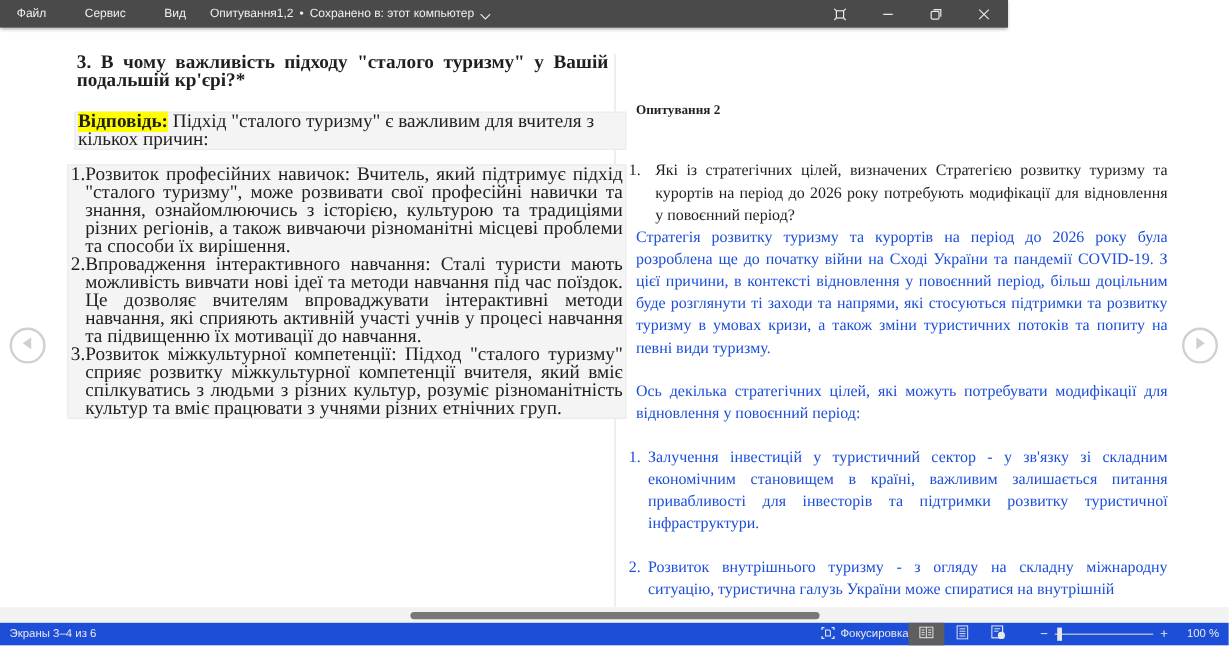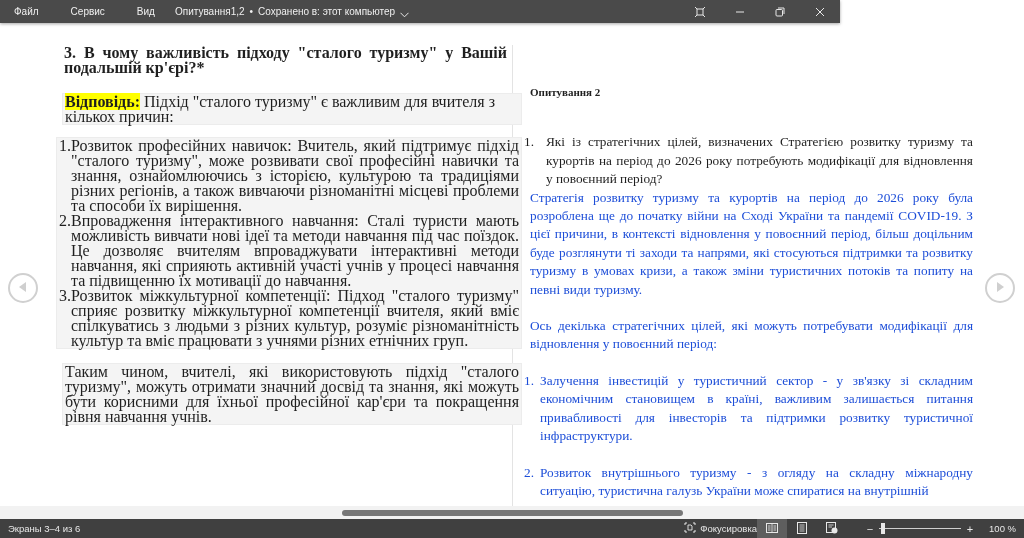--- a/index.html
+++ b/index.html
@@ -63,21 +63,21 @@
   }
   .nav-prev { left: 8px; top: 250px; }
   .nav-next { left: 985px; top: 250px; }
 
   
   .hscroll { position: absolute; left: 0; top: 506px; width: 1024px; height: 13px; background: #f2f2f2; }
   .hscroll-thumb { position: absolute; left: 342px; top: 4px; width: 341px; height: 6px; border-radius: 3px; background: #777777; }
 
   
   .statusbar {
-    position: absolute; left: 0; top: 519px; width: 1024px; height: 19px; background: #404040;
+    position: absolute; left: 0; top: 519px; width: 1024px; height: 19px; background: #1d4ed8;
     color: #e8e8e8; font-size: 9.5px; display: flex; align-items: center; gap: 48px;
   }
   .status-pages { margin-left: 8px; }
   .status-right { margin-left: auto; display: flex; align-items: center; height: 100%; }
   .focus-btn { display: flex; align-items: center; }
   .focus-btn svg { margin-right: 4px; }
   .view-btn { width: 30px; height: 19px; display: flex; align-items: center; justify-content: center; }
   .view-btn.active { background: #5e5e5e; }
   .zoom-ctrl { display: flex; align-items: center; margin-left: 18px; }
   .zoom-minus, .zoom-plus { font-size: 11px; width: 10px; text-align: center; }
@@ -154,21 +154,20 @@
       <div class="list-item">
         <span class="num">2.</span>
         <span class="txt">Впровадження інтерактивного навчання: Сталі туристи мають можливість вивчати нові ідеї та методи навчання під час поїздок. Це дозволяє вчителям впроваджувати інтерактивні методи навчання, які сприяють активній участі учнів у процесі навчання та підвищенню їх мотивації до навчання.</span>
       </div>
       <div class="list-item">
         <span class="num">3.</span>
         <span class="txt">Розвиток міжкультурної компетенції: Підход "сталого туризму" сприяє розвитку міжкультурної компетенції вчителя, який вміє спілкуватись з людьми з різних культур, розуміє різноманітність культур та вміє працювати з учнями різних етнічних груп.</span>
       </div>
     </div>
 
-    <div class="conclusion-box shade">Таким чином, вчителі, які використовують підхід "сталого туризму", можуть отримати значний досвід та знання, які можуть бути корисними для їхньої професійної кар'єри та покращення рівня навчання учнів.</div>
   </div>
 
   <div class="col-right serif">
     <div class="survey-title">Опитування 2</div>
 
     <div class="q-item">
       <span class="num">1.</span>
       <span class="txt">Які  із стратегічних цілей, визначених Стратегією розвитку туризму та курортів на період до 2026 року потребують модифікації для відновлення у повоєнний період?</span>
     </div>
 

